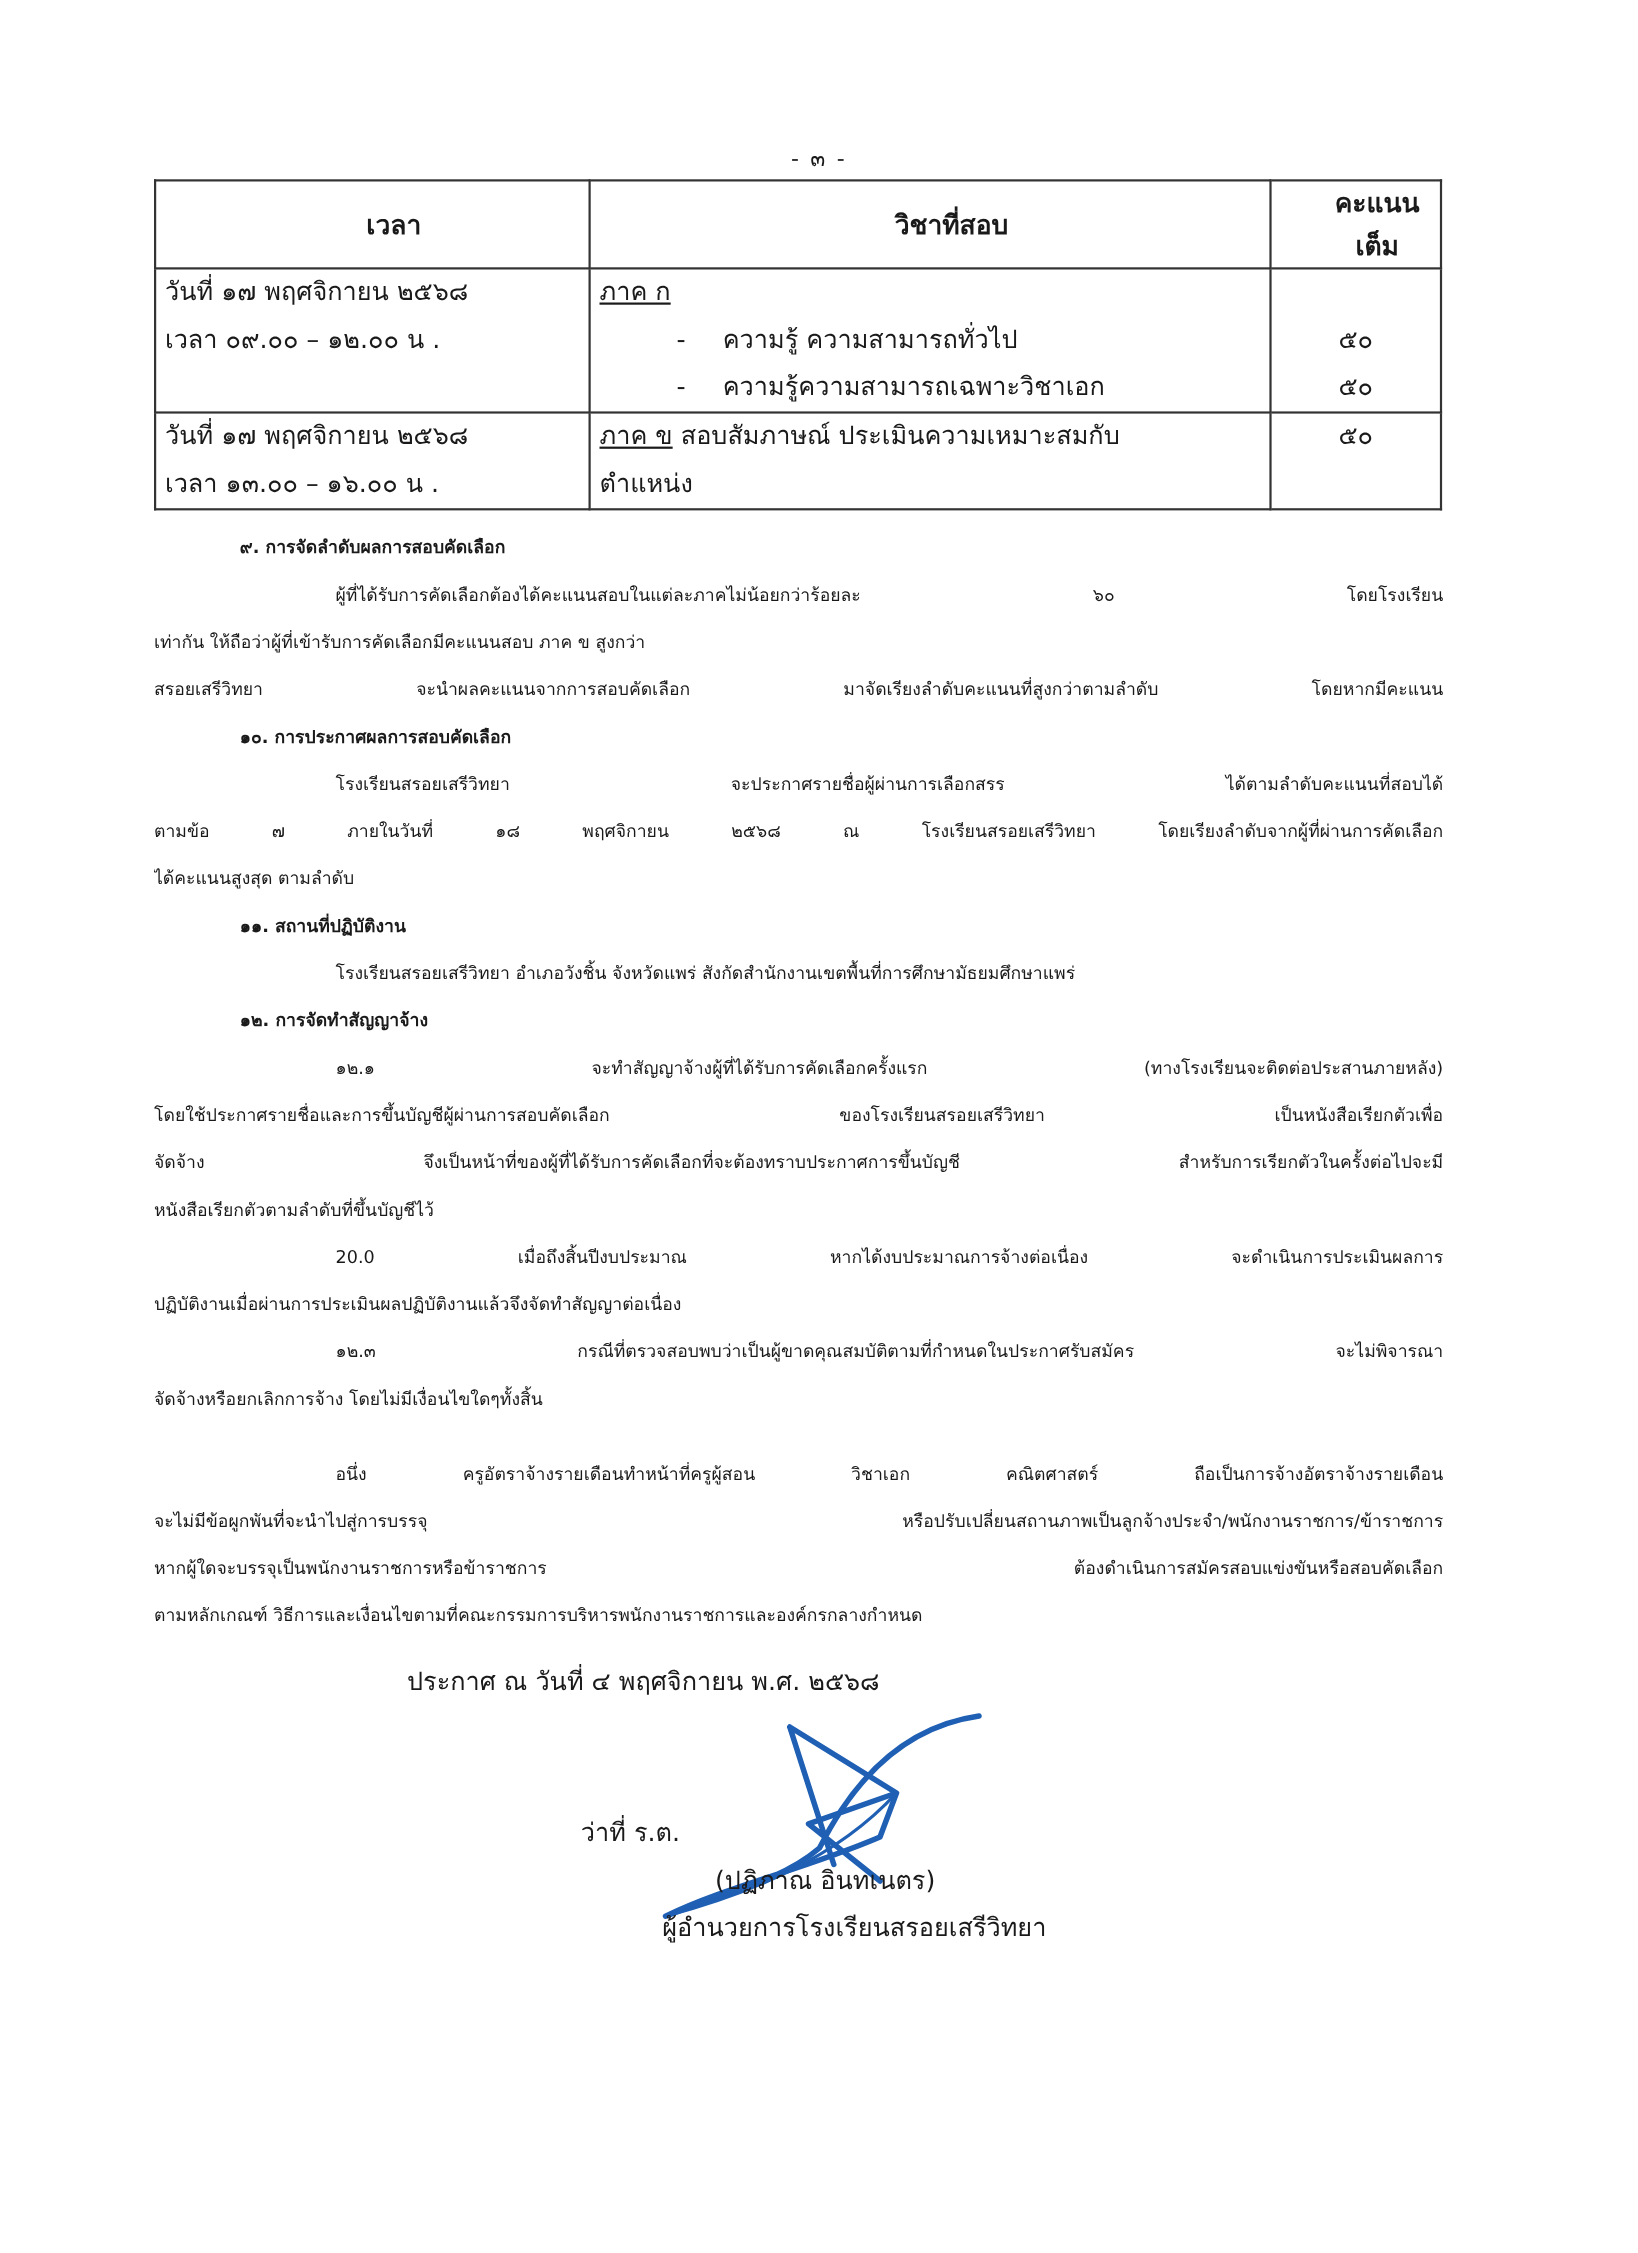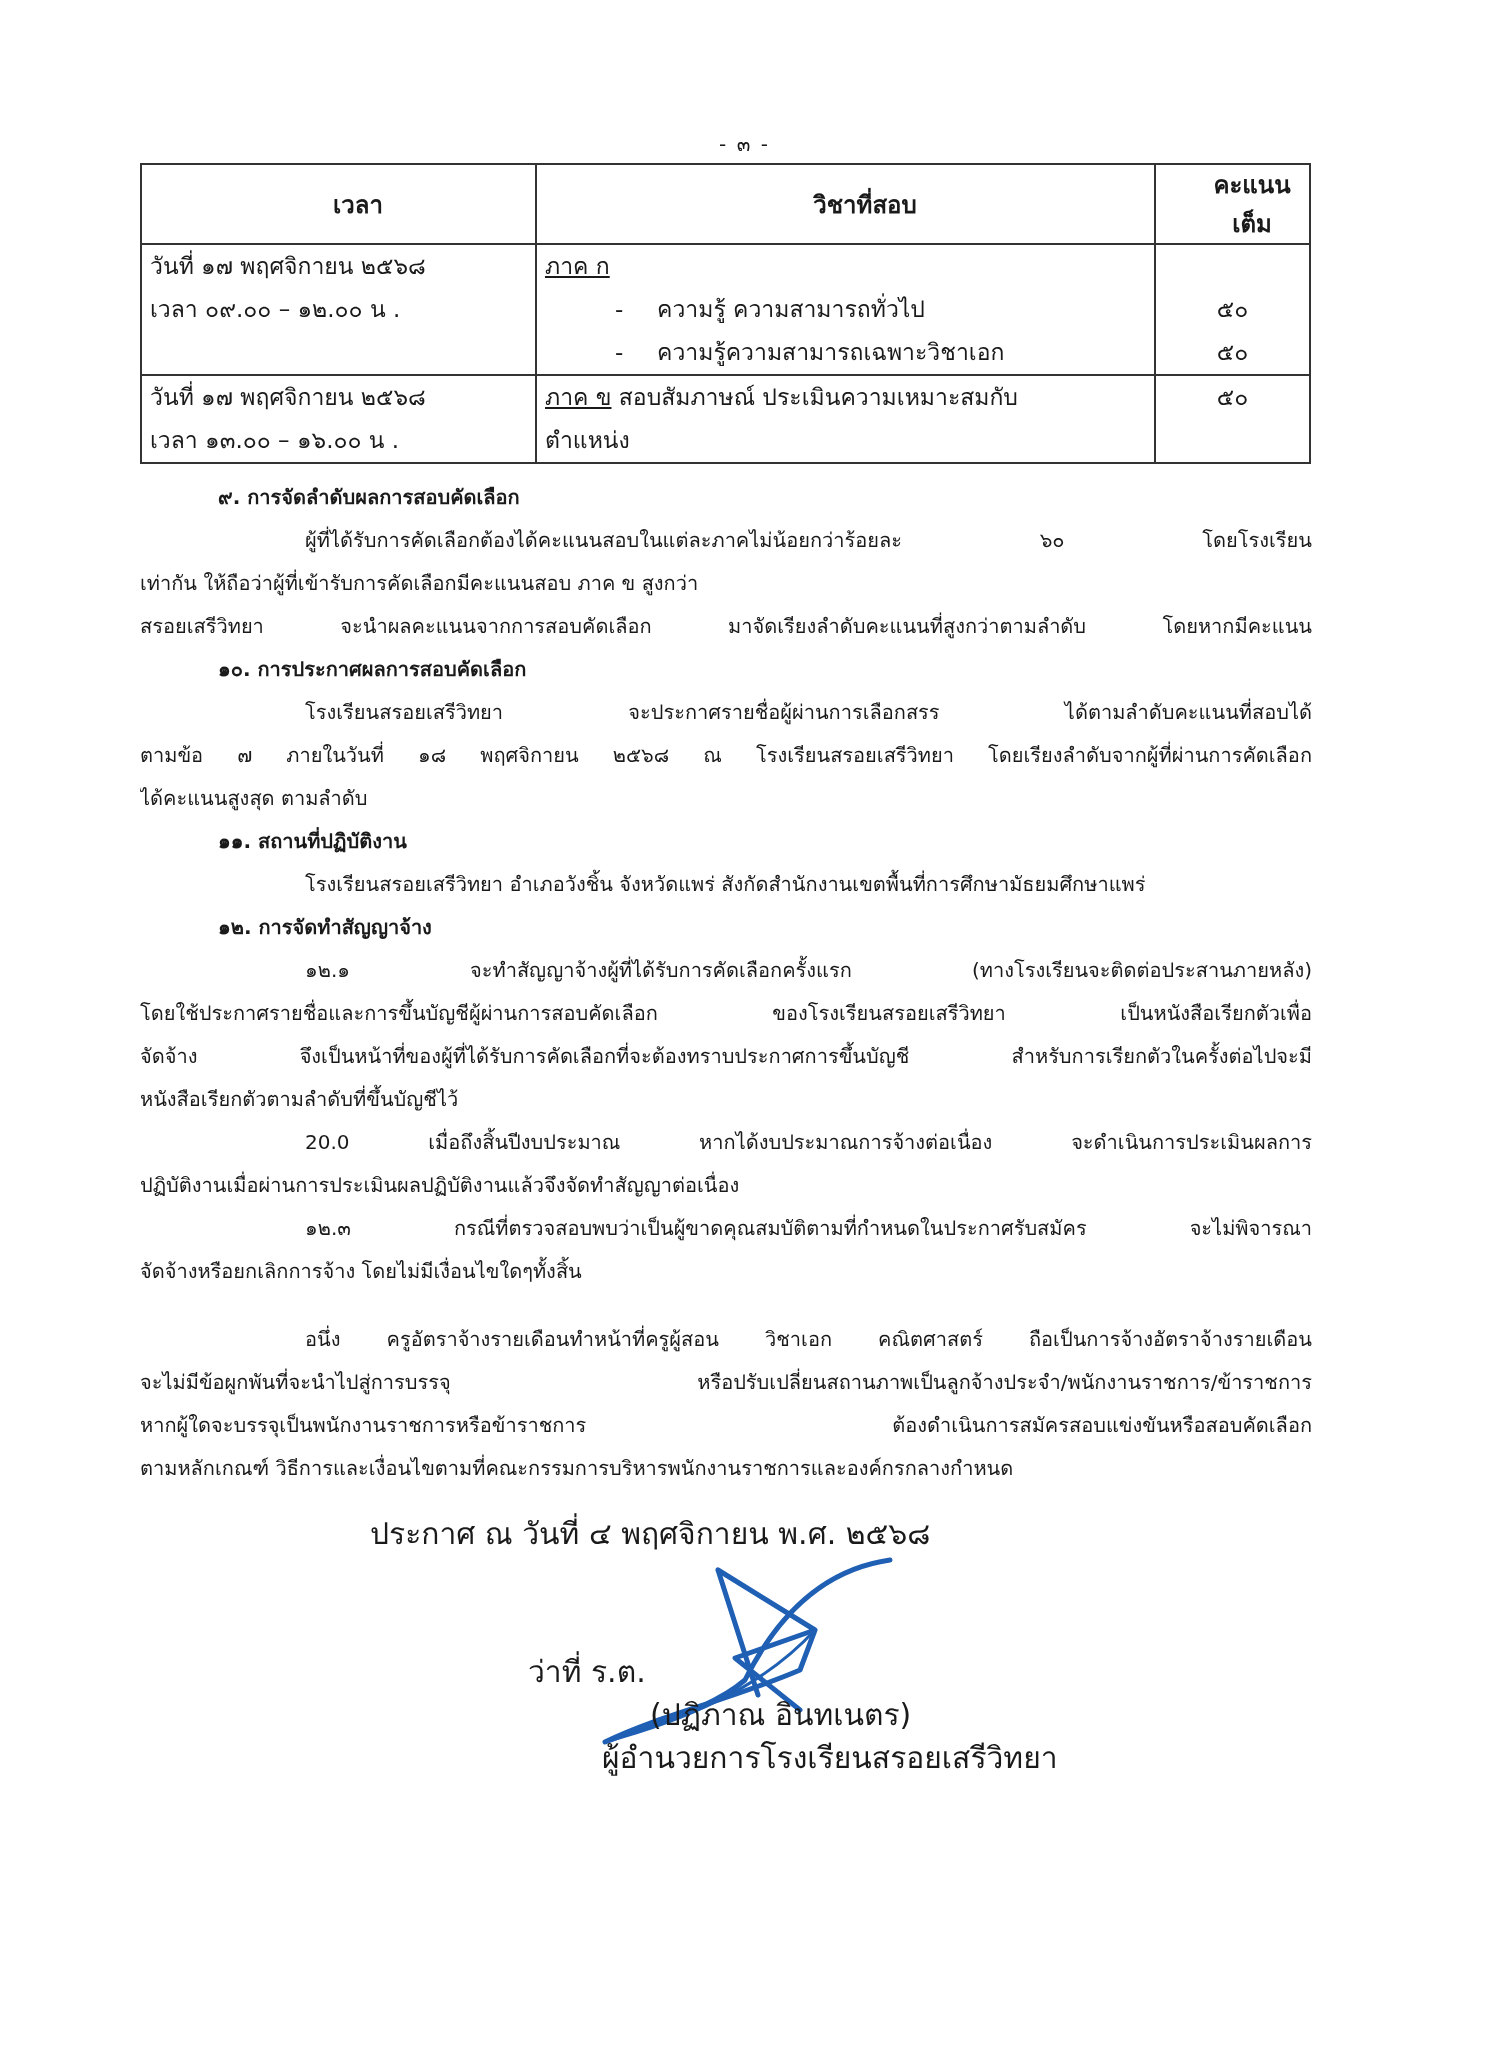--- a/index.html
+++ b/index.html
@@ -10,27 +10,27 @@
   table.exam { position:absolute; left:140px; top:163px; width:1171px; border-collapse:collapse;
                font-size:23px; }
   table.exam td, table.exam th { border:2px solid #333; vertical-align:top; padding:0 8px; }
   table.exam th { font-weight:bold; height:43px; text-align:center; vertical-align:middle; font-size:24px;padding-left:47px; }
   .col1 { width:338px; } .col2 { width:562px; }
   .cell-line { height:43px; line-height:43px; white-space:nowrap; }
   .u { text-decoration:underline;margin-top:44px; }
   .dash-item { padding-left:70px; }
   .dash-item .dash { display:inline-block; width:42px; }
   .score { text-align:center; }
-  .body { position:absolute; left:140px; width:1172px; font-size:20px; }
+  .body { position:absolute; left:140px; width:1172px; font-size:16px; }
   .line { height:43px; line-height:43px; white-space:nowrap; overflow:hidden; }
   .line.justify { text-align:justify; text-align-last:justify; }
   .ind1 { padding-left:78px; }
   .ind2 { padding-left:165px; }
   .heading { font-weight:bold; }
-  .sign { position:absolute; font-size:30px; white-space:nowrap; }
+  .sign { position:absolute; font-size:23px; white-space:nowrap; }
   svg.sig { position:absolute; left:560px; top:1550px; }
 </style>
 </head>
 <body>
 
 <div class="page-num">- ๓ -</div>
 
 <table class="exam">
   <tbody>
       <tr>

